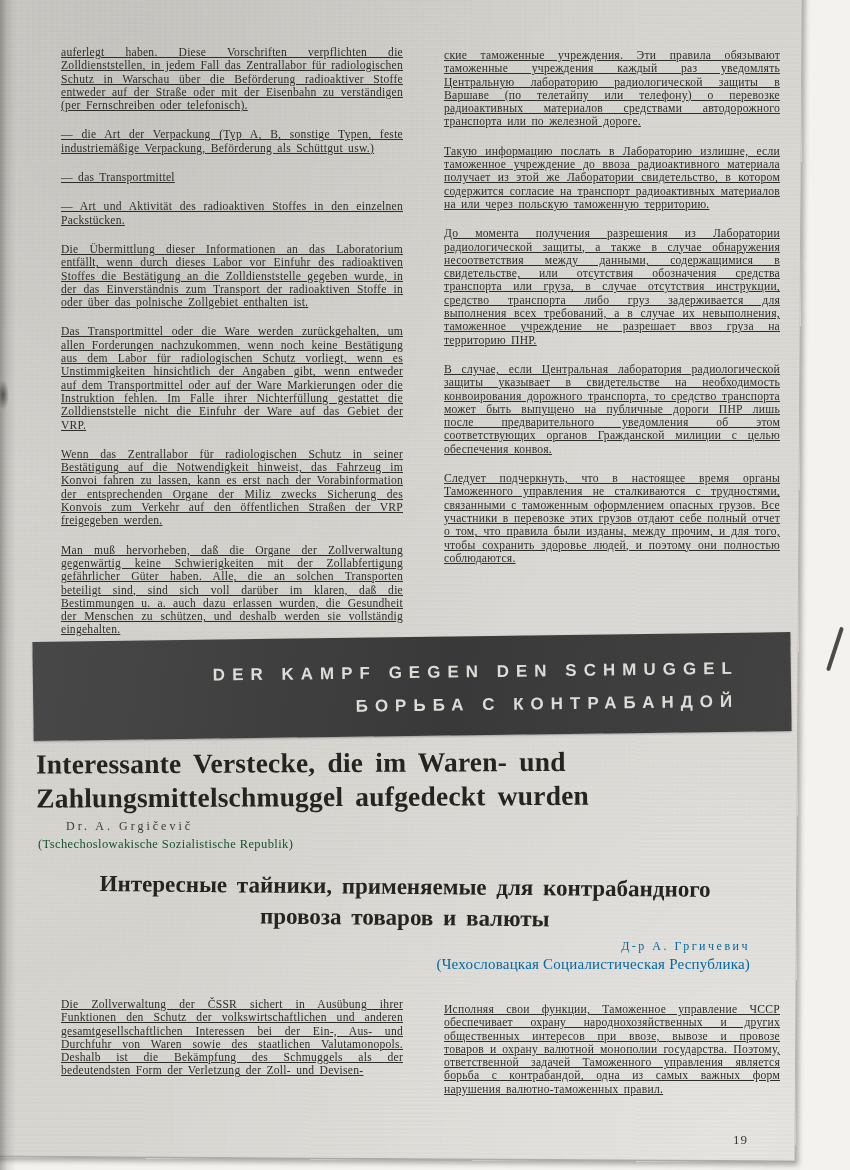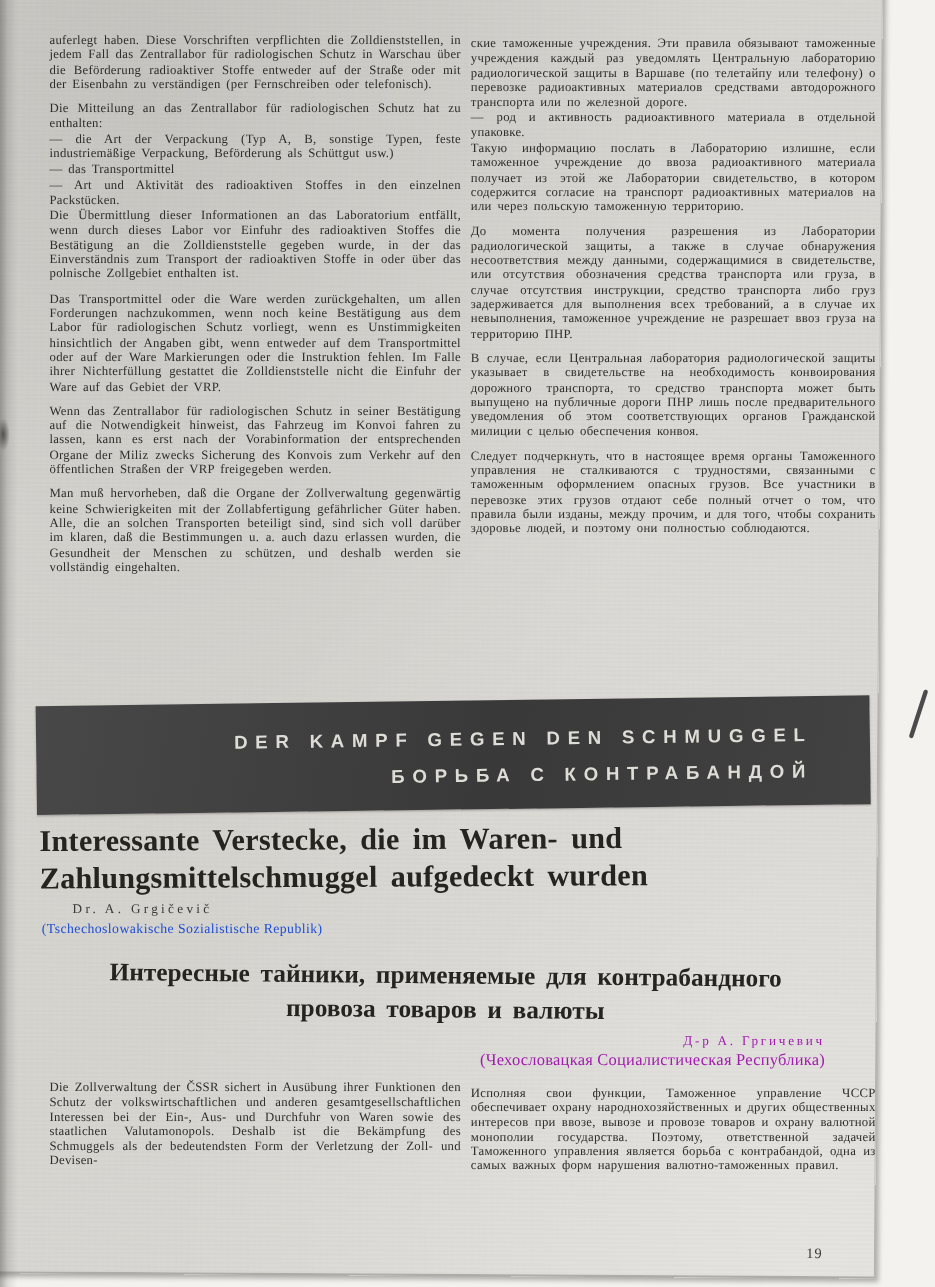--- a/index.html
+++ b/index.html
@@ -38,21 +38,21 @@
     background:#2e2e2e;transform:rotate(18deg);border-radius:2px;opacity:.85;
   }
   .artifact-smudge{
     position:absolute;left:-3px;top:380px;width:12px;height:30px;
     background:radial-gradient(ellipse, rgba(40,38,35,0.65), transparent 70%);
   }
 
   
   .col{position:absolute;color:#2f2d2a;font-size:11.6px;line-height:13.3px;
        text-align:justify;letter-spacing:0.25px;word-spacing:0.18em;}
-  .col p{margin:0;}
+  .col p{margin:16px;text-decoration:underline;}
   .col p.gap{margin-top:9px;}
   .col p.tight{margin-top:1px;}
   .top-left{left:45px;top:30px;width:374px;}
   .top-right{left:428px;top:33px;width:368px;}
   .bot-left{left:45px;top:982px;width:374px;}
   .bot-right{left:428px;top:987px;width:368px;}
 
   
   .banner{
     position:absolute;left:33px;top:637px;width:758px;height:99px;box-sizing:border-box;
@@ -66,30 +66,30 @@
   
   .de-title{
     position:absolute;left:36px;top:746px;width:620px;
     font-weight:bold;font-size:27.5px;line-height:33.5px;color:#26241f;
     letter-spacing:0.2px;word-spacing:5px;transform:rotate(-0.3deg);
   }
   .de-author{
     position:absolute;left:38px;top:819px;font-size:12px;letter-spacing:3px;color:#3a3834;margin-left:28px;
   }
   .de-affil{
-    position:absolute;left:38px;top:837px;font-size:12.5px;letter-spacing:0.4px;color:#1d4ed8;
+    position:absolute;left:38px;top:837px;font-size:12.5px;letter-spacing:0.4px;color:#14532d;
   }
 
   
   .ru-title{
     position:absolute;left:50px;top:872px;width:710px;text-align:center;
     font-weight:bold;font-size:23px;line-height:30.5px;color:#26241f;
     word-spacing:4px;transform:rotate(0.55deg);
   }
-  .ru-author-block{position:absolute;left:410px;top:939px;width:340px;text-align:right;color:#a21caf;}
+  .ru-author-block{position:absolute;left:410px;top:939px;width:340px;text-align:right;color:#0369a1;}
   .ru-author{font-size:12px;letter-spacing:2.5px;}
   .ru-affil{font-size:15px;letter-spacing:0.2px;margin-top:2px;}
 
   
   .page-number{
     position:absolute;left:733px;top:1100px;font-size:13px;letter-spacing:1px;color:#3a3834;margin-top:32px;
   }
 </style>
 </head>
 <body>
@@ -98,33 +98,31 @@
 
   <div class="paper">
     <div class="grain"></div>
   </div>
   <div class="spine-shadow"></div>
   <div class="artifact-slash"></div>
   <div class="artifact-smudge"></div>
 
   <div class="col top-left">
     <p>auferlegt haben. Diese Vorschriften verpflichten die Zolldienststellen, in jedem Fall das Zentrallabor für radiologischen Schutz in Warschau über die Beförderung radioaktiver Stoffe entweder auf der Straße oder mit der Eisenbahn zu verständigen (per Fernschreiben oder telefonisch).</p>
-    <p class="gap">Die Mitteilung an das Zentrallabor für radiologischen Schutz hat zu enthalten:</p>
     <p class="tight">— die Art der Verpackung (Typ A, B, sonstige Typen, feste industriemäßige Verpackung, Beförderung als Schüttgut usw.)</p>
     <p class="tight">— das Transportmittel</p>
     <p class="tight">— Art und Aktivität des radioaktiven Stoffes in den einzelnen Packstücken.</p>
     <p class="tight">Die Übermittlung dieser Informationen an das Laboratorium entfällt, wenn durch dieses Labor vor Einfuhr des radioaktiven Stoffes die Bestätigung an die Zolldienststelle gegeben wurde, in der das Einverständnis zum Transport der radioaktiven Stoffe in oder über das polnische Zollgebiet enthalten ist.</p>
     <p class="gap">Das Transportmittel oder die Ware werden zurückgehalten, um allen Forderungen nachzukommen, wenn noch keine Bestätigung aus dem Labor für radiologischen Schutz vorliegt, wenn es Unstimmigkeiten hinsichtlich der Angaben gibt, wenn entweder auf dem Transportmittel oder auf der Ware Markierungen oder die Instruktion fehlen. Im Falle ihrer Nichterfüllung gestattet die Zolldienststelle nicht die Einfuhr der Ware auf das Gebiet der VRP.</p>
     <p class="gap">Wenn das Zentrallabor für radiologischen Schutz in seiner Bestätigung auf die Notwendigkeit hinweist, das Fahrzeug im Konvoi fahren zu lassen, kann es erst nach der Vorabinformation der entsprechenden Organe der Miliz zwecks Sicherung des Konvois zum Verkehr auf den öffentlichen Straßen der VRP freigegeben werden.</p>
     <p class="gap">Man muß hervorheben, daß die Organe der Zollverwaltung gegenwärtig keine Schwierigkeiten mit der Zollabfertigung gefährlicher Güter haben. Alle, die an solchen Transporten beteiligt sind, sind sich voll darüber im klaren, daß die Bestimmungen u. a. auch dazu erlassen wurden, die Gesundheit der Menschen zu schützen, und deshalb werden sie vollständig eingehalten.</p>
   </div>
 
   <div class="col top-right" lang="ru">
     <p>ские таможенные учреждения. Эти правила обязывают таможенные учреждения каждый раз уведомлять Центральную лабораторию радиологической защиты в Варшаве (по телетайпу или телефону) о перевозке радиоактивных материалов средствами автодорожного транспорта или по железной дороге.</p>
-    <p class="tight">— род и активность радиоактивного материала в отдельной упаковке.</p>
     <p class="tight">Такую информацию послать в Лабораторию излишне, если таможенное учреждение до ввоза радиоактивного материала получает из этой же Лаборатории свидетельство, в котором содержится согласие на транспорт радиоактивных материалов на или через польскую таможенную территорию.</p>
     <p class="gap">До момента получения разрешения из Лаборатории радиологической защиты, а также в случае обнаружения несоответствия между данными, содержащимися в свидетельстве, или отсутствия обозначения средства транспорта или груза, в случае отсутствия инструкции, средство транспорта либо груз задерживается для выполнения всех требований, а в случае их невыполнения, таможенное учреждение не разрешает ввоз груза на территорию ПНР.</p>
     <p class="gap">В случае, если Центральная лаборатория радиологической защиты указывает в свидетельстве на необходимость конвоирования дорожного транспорта, то средство транспорта может быть выпущено на публичные дороги ПНР лишь после предварительного уведомления об этом соответствующих органов Гражданской милиции с целью обеспечения конвоя.</p>
     <p class="gap">Следует подчеркнуть, что в настоящее время органы Таможенного управления не сталкиваются с трудностями, связанными с таможенным оформлением опасных грузов. Все участники в перевозке этих грузов отдают себе полный отчет о том, что правила были изданы, между прочим, и для того, чтобы сохранить здоровье людей, и поэтому они полностью соблюдаются.</p>
   </div>
 
   <div class="banner">
     <div>DER KAMPF GEGEN DEN SCHMUGGEL</div>
     <div>БОРЬБА С КОНТРАБАНДОЙ</div>
   </div>

